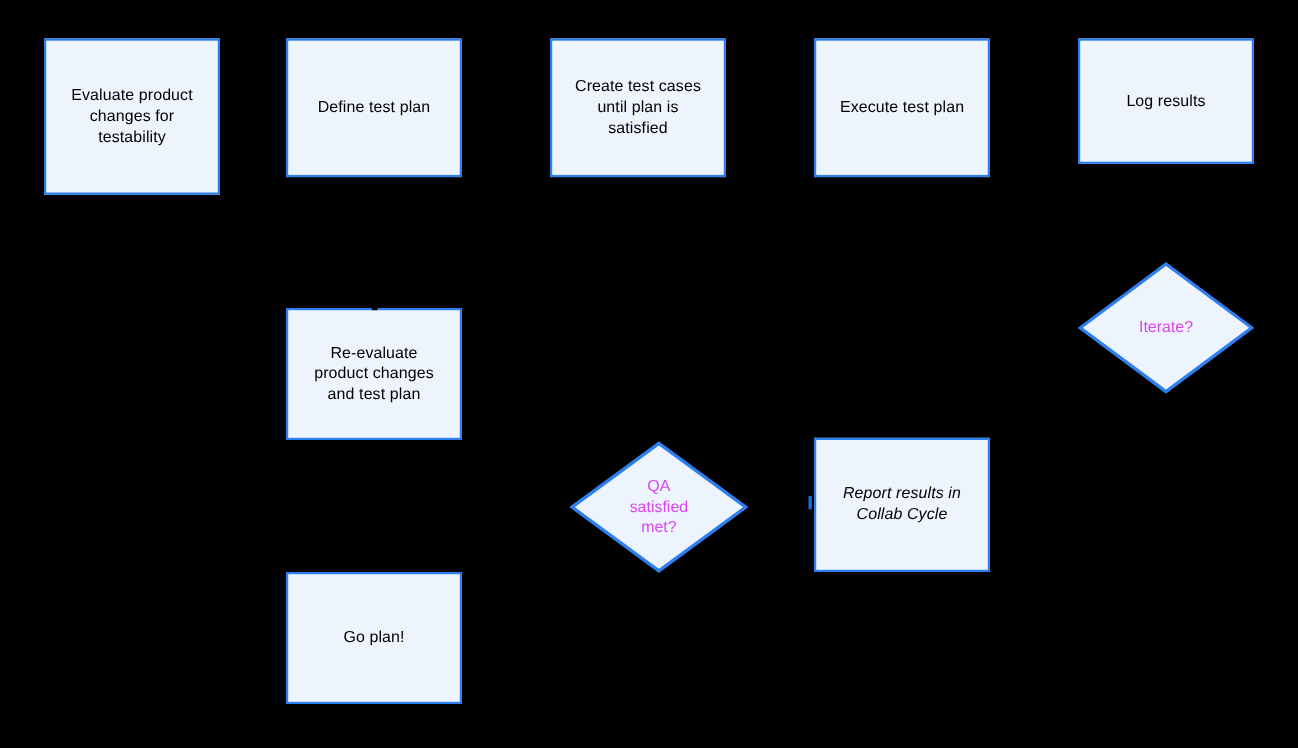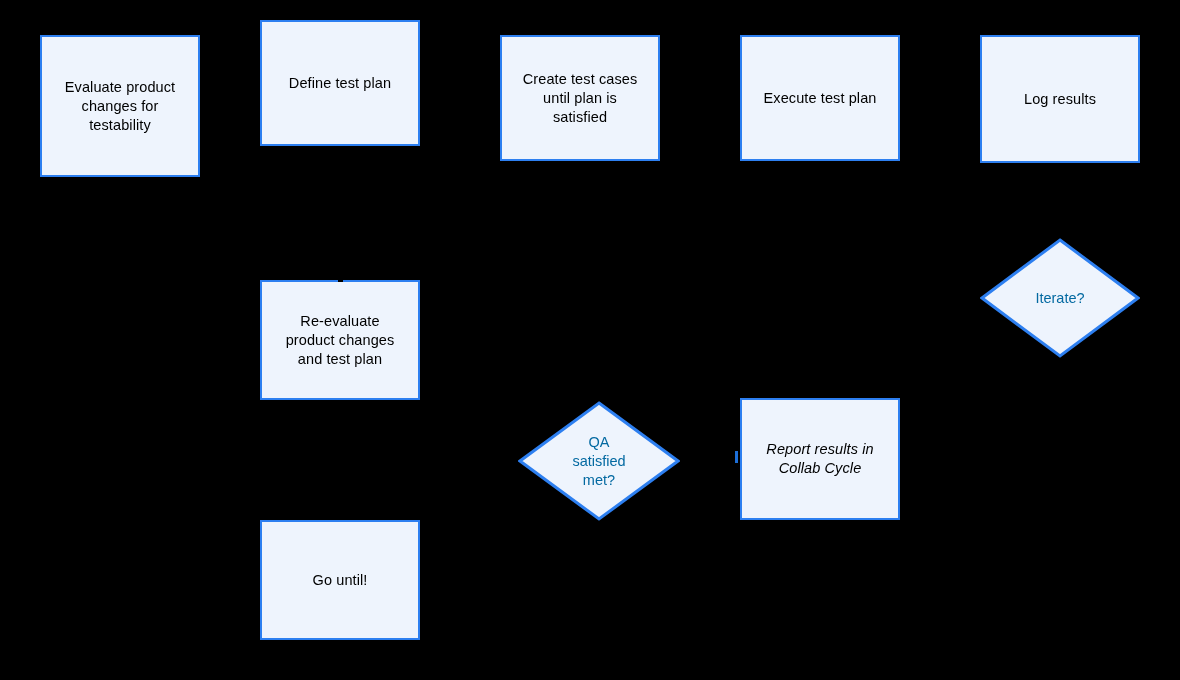--- a/index.html
+++ b/index.html
@@ -44,21 +44,21 @@
   }
   .decision svg {
     position: absolute;
     left: 0;
     top: 0;
     display: block;
   }
   .decision-label {
     position: relative;
     z-index: 2;
-    color: #0369a1;
+    color: #d946ef;
     font-size: 14.5px;
     line-height: 19px;
     text-align: center;
     white-space: pre-line;
   }
   
   .stub {
     position: absolute;
     background: #1d6fd8;
   }
@@ -71,35 +71,35 @@
 <body>
 
 <div id="canvas">
 
   <div class="node" style="left:40px; top:35px; width:160px; height:142px;">
     <span class="node-label">Evaluate product
 changes for
 testability</span>
   </div>
 
-  <div class="node" style="left:260px; top:20px; width:160px; height:126px;">
+  <div class="node" style="left:260px; top:35px; width:160px; height:126px;">
     <span class="node-label">Define test plan</span>
   </div>
 
   <div class="node" style="left:740px; top:35px; width:160px; height:126px;">
     <span class="node-label">Execute test plan</span>
   </div>
 
   <div class="node" style="left:500px; top:35px; width:160px; height:126px;">
     <span class="node-label">Create test cases
 until plan is
 satisfied</span>
   </div>
 
-  <div class="node" style="left:980px; top:35px; width:160px; height:128px;">
+  <div class="node" style="left:980px; top:35px; width:160px; height:114px;">
     <span class="node-label">Log results</span>
   </div>
 
   <div class="node" style="left:260px; top:280px; width:160px; height:120px;justify-content:center;">
     <span class="node-label">Re-evaluate
 product changes
 and test plan</span>
   </div>
 
   <div class="notch" style="left:338px; top:279px; width:5px; height:3px;"></div>
@@ -121,16 +121,16 @@
   </div>
 
   <div class="node" style="left:740px; top:398px; width:160px; height:122px;font-style:italic;">
     <span class="node-label">Report results in
 Collab Cycle</span>
   </div>
 
   <div class="stub" style="left:735px; top:451px; width:3px; height:12px;"></div>
 
   <div class="node" style="left:260px; top:520px; width:160px; height:120px;">
-    <span class="node-label">Go until!</span>
+    <span class="node-label">Go plan!</span>
   </div>
 
 </div>
 
 </body></html>

